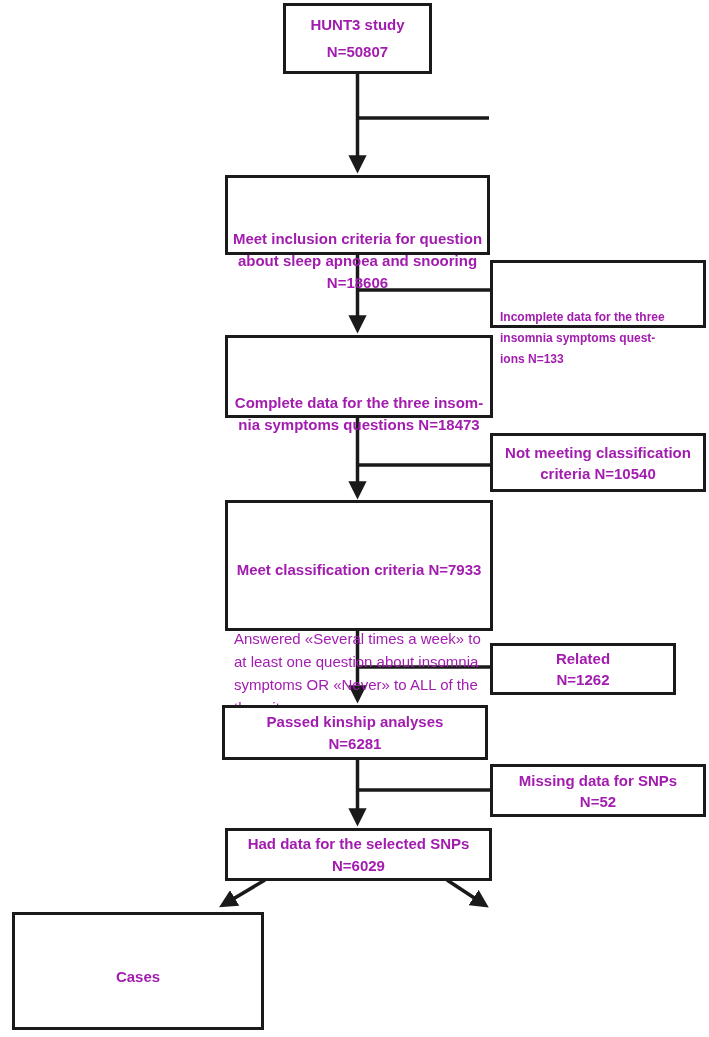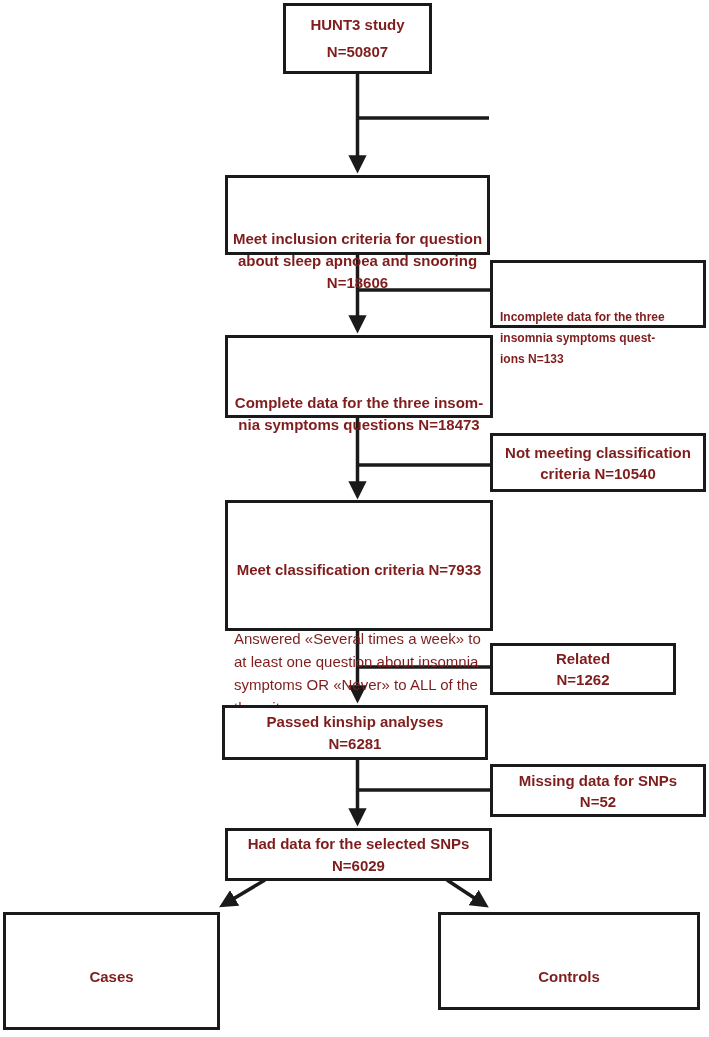--- a/index.html
+++ b/index.html
@@ -1,21 +1,21 @@
 <!DOCTYPE html>
 <html><head>
 <meta charset="utf-8">
 <style>
   html,body{margin:0;padding:0;background:#ffffff;}
   #figure{
     position:relative;
     width:709px;height:1037px;
     background:#ffffff;
     font-family:"Liberation Sans", sans-serif;
-    color:#7f1d1d;
+    color:#a21caf;
     overflow:hidden;
   }
   .box{
     position:absolute;
     box-sizing:border-box;
     border:3px solid #1a1a1a;
     background:#ffffff;
     font-size:15px;
     line-height:22px;
     white-space:pre;
@@ -102,25 +102,20 @@
   <div class="box bold flexcenter" style="left:490px;top:764px;width:216px;height:53px;line-height:21px;">
     <div>Missing data for SNPs
 N=52</div>
   </div>
 
   <div class="box bold flexcenter" style="left:225px;top:828px;width:267px;height:53px;">
     <div>Had data for the selected SNPs
 N=6029</div>
   </div>
 
-  <div class="box" style="left:3px;top:912px;width:217px;height:118px;padding-top:7px;">
+  <div class="box" style="left:12px;top:912px;width:252px;height:118px;padding-top:7px;">
     <div class="bold center">Cases</div>
     
     
   </div>
 
-  <div class="box" style="left:438px;top:912px;width:262px;height:98px;padding-top:7px;">
-    <div class="bold center">Controls</div>
-    
-    
-  </div>
 
 </div>
 
 </body></html>

